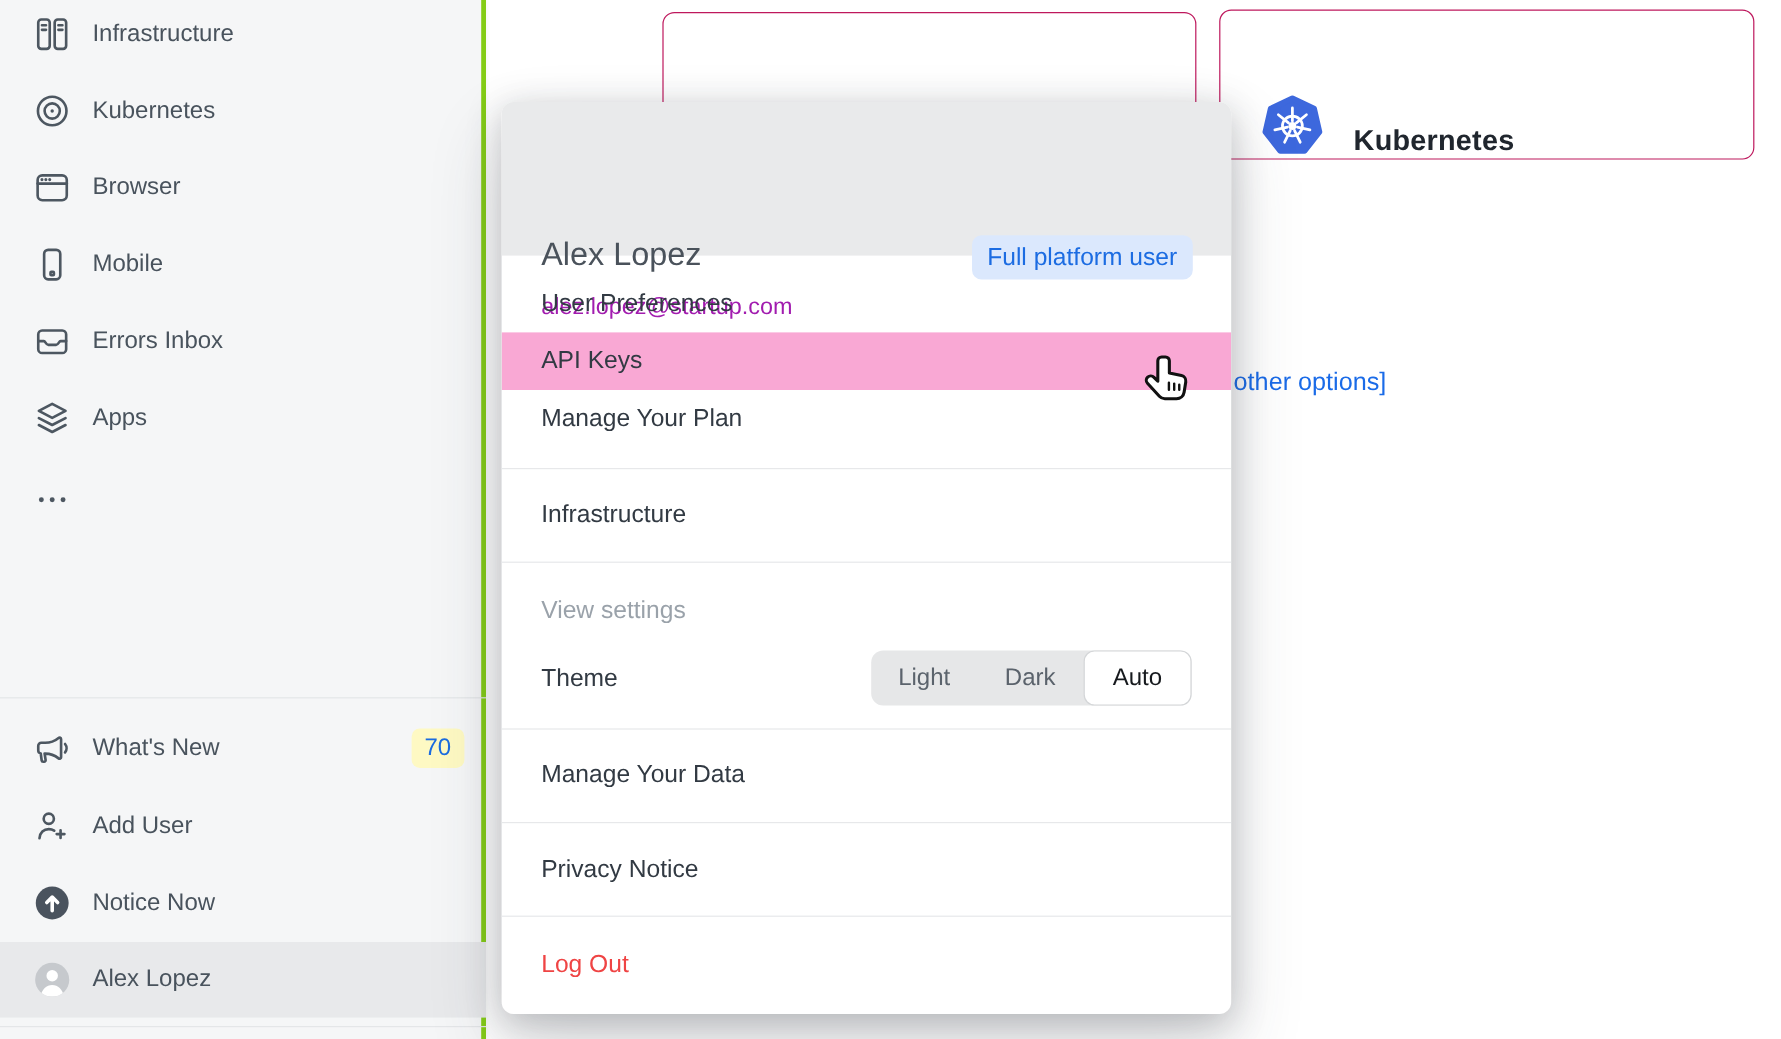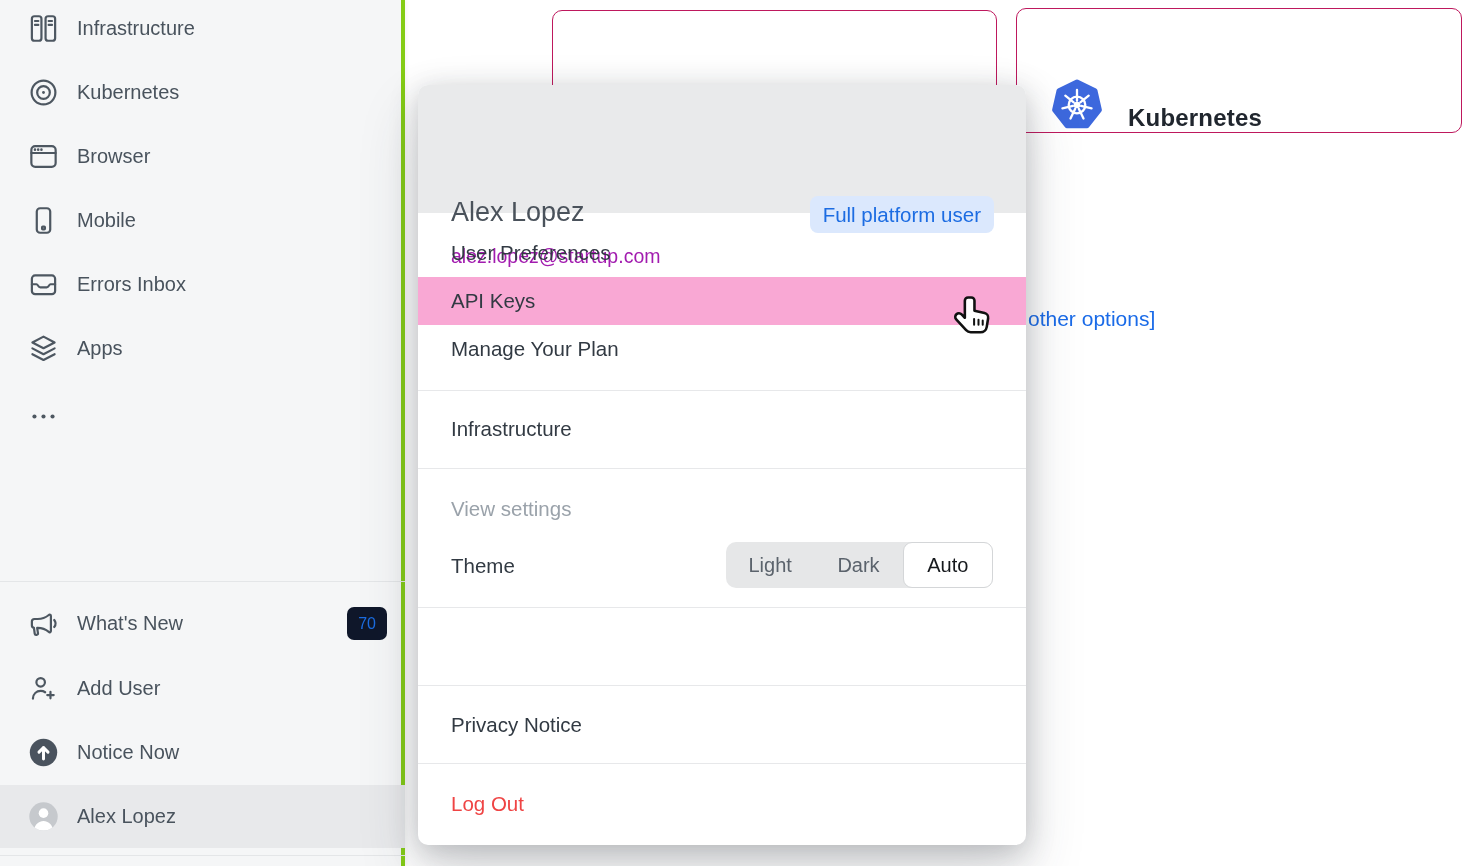--- a/index.html
+++ b/index.html
@@ -11,21 +11,21 @@
              background:#f5f6f7; border-right:4px solid #84cc16;
              box-shadow:2px 0 3px rgba(0,0,0,.035); z-index:1; }
   .side-item { position:absolute; left:0; width:100%; height:64px; display:flex;
                align-items:center; padding-left:28px; gap:18px; color:#4d5761;
                font-size:20px; cursor:pointer; }
   .side-item svg { width:31px; height:31px; flex:none; }
   .side-item .lbl { color:#49535d; }
   .side-divider { position:absolute; left:0; width:405px; height:1px; background:#e4e6e8; }
   .active-row { position:absolute; left:0; top:785px; width:405px; height:63px; background:#e8e9eb; }
   .badge { position:absolute; right:14px; top:607px; height:33px; padding:0 11px;
-           background:#0f172a; color:#1b6ce0; font-size:16px; border-radius:7px;
+           background:#fef9c3; color:#1b6ce0; font-size:20px; border-radius:7px;
            display:flex; align-items:center; }
 
   
   .card { position:absolute; background:#fff; border:1px solid #be185d; border-radius:10px;
           display:flex; align-items:flex-end; padding-left:33px; gap:24px; }
   .card-title { font-size:24px; font-weight:700; color:#20262e; letter-spacing:.2px; }
   .partial-link { position:absolute; left:1028px; top:307px; font-size:21px; color:#1a6be8; cursor:pointer; }
 
   
   .dropdown { position:absolute; left:418px; top:85px; width:608px; height:760px;
@@ -224,20 +224,21 @@
     <div class="dd-section-label" style="top:408px">View settings</div>
 
     <div class="theme-label">Theme</div>
     <div class="seg-control">
       <div class="seg">Light</div>
       <div class="seg">Dark</div>
       <div class="seg selected">Auto</div>
     </div>
 
     <div class="dd-divider" style="top:522px"></div>
+    <div class="dd-item" style="top:537px">Manage Your Data</div>
 
     <div class="dd-divider" style="top:600px"></div>
     <div class="dd-item" style="top:616px">Privacy Notice</div>
 
     <div class="dd-divider" style="top:678px"></div>
     <div class="dd-item danger" style="top:695px">Log Out</div>
   </div>
 
   <svg class="cursor" viewBox="0 0 24 24">
     <path d="M9.3 1.9c-1 0-1.75.8-1.75 1.75v9.3l-1.75-1.8c-.8-.8-2.05-.85-2.85-.1-.8.75-.85 2-.1 2.8l5.4 5.9c.65.7 1.55 1.1 2.5 1.1h5.3c1.75 0 3.2-1.25 3.45-2.95l.75-4.65c.2-1.35-.65-2.6-1.95-2.9l-5.5-1.2V3.65c0-.95-.75-1.75-1.75-1.75z" fill="#fff" stroke="#111" stroke-width="1.4" stroke-linejoin="round"></path>

